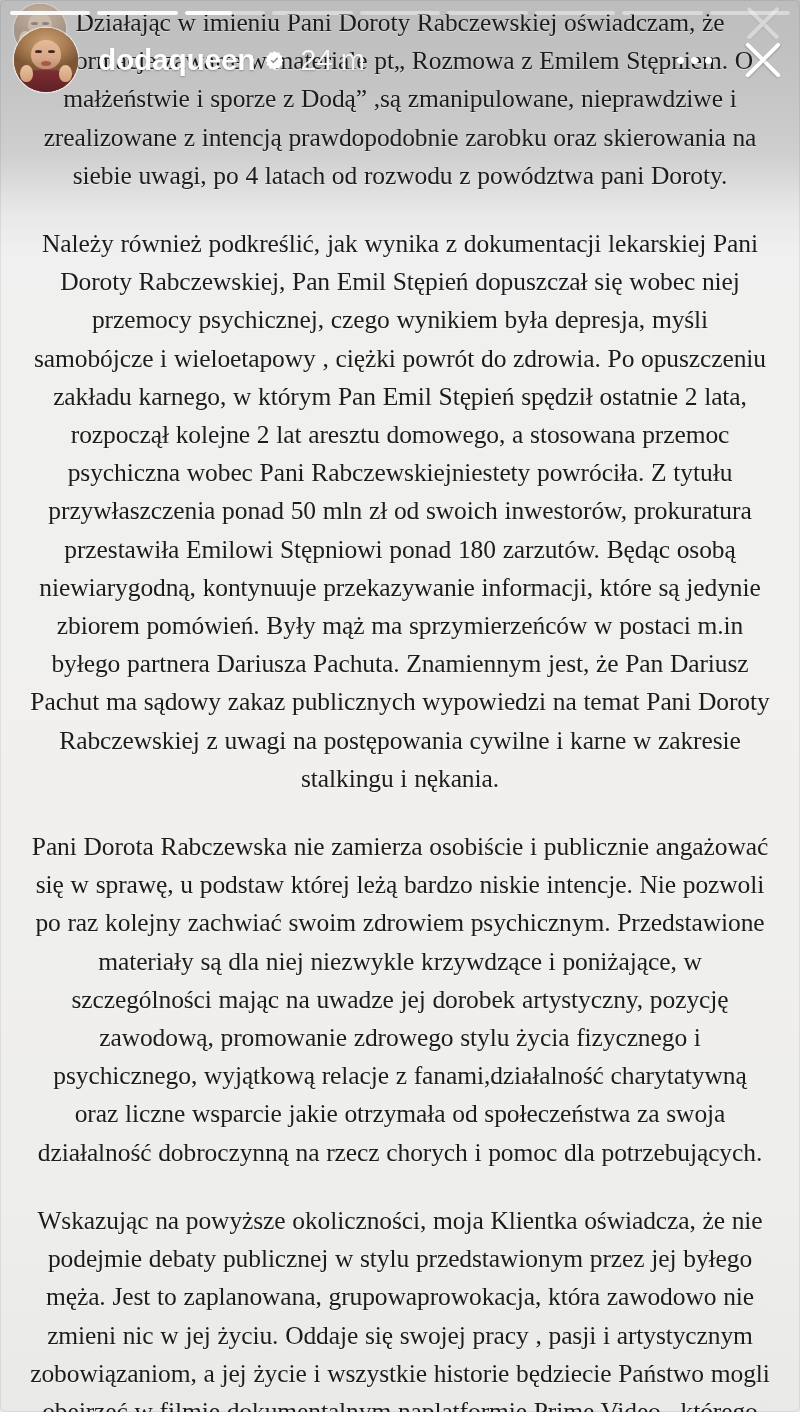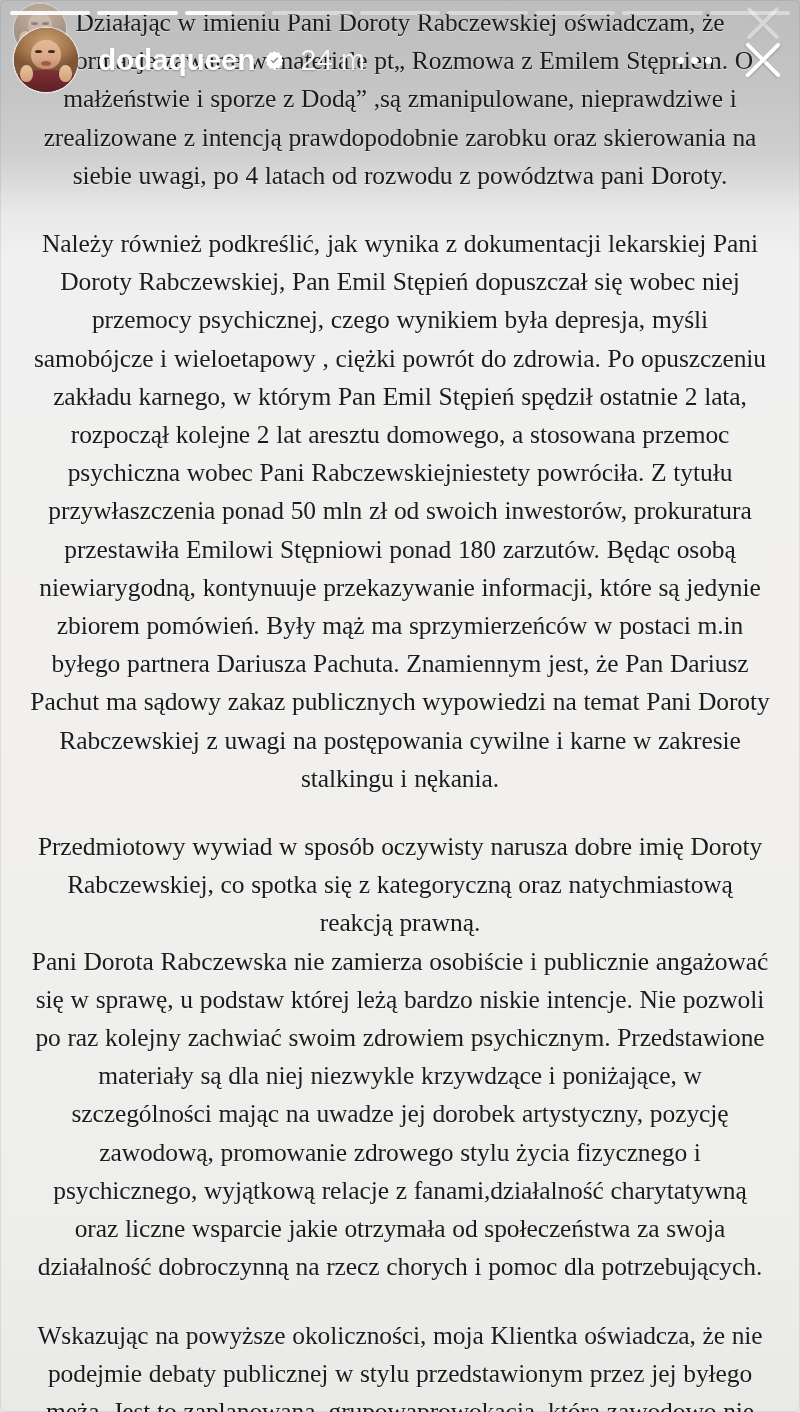--- a/index.html
+++ b/index.html
@@ -243,21 +243,20 @@
   }
 </style>
 </head>
 <body>
 
 <div id="story">
 
   <div class="story-body">
     <p class="para">Działając w imieniu Pani Doroty Rabczewskiej oświadczam, że informacje zawarte w materiale pt„ Rozmowa z Emilem Stępniem. O małżeństwie i sporze z Dodą” ,są zmanipulowane, nieprawdziwe i zrealizowane z intencją prawdopodobnie zarobku oraz skierowania na siebie uwagi, po 4 latach od rozwodu z powództwa pani Doroty.</p>
     <p class="para">Należy również podkreślić, jak wynika z dokumentacji lekarskiej Pani Doroty Rabczewskiej, Pan Emil Stępień dopuszczał się wobec niej przemocy psychicznej, czego wynikiem była depresja, myśli samobójcze i wieloetapowy , ciężki powrót do zdrowia. Po opuszczeniu zakładu karnego, w którym Pan Emil Stępień spędził ostatnie 2 lata, rozpoczął kolejne 2 lat aresztu domowego, a stosowana przemoc psychiczna wobec Pani Rabczewskiejniestety powróciła.  Z tytułu przywłaszczenia ponad 50 mln zł od swoich inwestorów, prokuratura przestawiła Emilowi Stępniowi ponad 180 zarzutów. Będąc osobą niewiarygodną, kontynuuje przekazywanie informacji, które są jedynie zbiorem pomówień. Były mąż ma sprzymierzeńców w postaci m.in byłego partnera Dariusza Pachuta. Znamiennym jest, że Pan Dariusz Pachut ma sądowy zakaz publicznych wypowiedzi na temat Pani Doroty Rabczewskiej z uwagi na postępowania cywilne i karne w zakresie stalkingu i nękania.</p>
-    <p class="para tight">Przedmiotowy wywiad w sposób oczywisty narusza dobre imię Doroty Rabczewskiej, co spotka się z kategoryczną oraz natychmiastową reakcją prawną.</p>
     <p class="para tight">Pani Dorota Rabczewska nie zamierza osobiście i publicznie angażować się w sprawę, u podstaw której leżą bardzo niskie intencje. Nie pozwoli po raz kolejny zachwiać swoim zdrowiem psychicznym. Przedstawione materiały są dla niej niezwykle krzywdzące i poniżające, w szczególności mając na uwadze jej dorobek artystyczny, pozycję zawodową, promowanie zdrowego stylu życia fizycznego i psychicznego, wyjątkową relacje z fanami,działalność charytatywną oraz liczne wsparcie jakie otrzymała od społeczeństwa za swoja działalność dobroczynną na rzecz chorych i pomoc dla potrzebujących.</p>
     <p class="para">Wskazując na powyższe okoliczności, moja Klientka oświadcza, że nie podejmie debaty publicznej w stylu przedstawionym przez jej byłego męża. Jest  to zaplanowana, grupowaprowokacja, która zawodowo nie zmieni  nic w jej życiu. Oddaje się swojej pracy , pasji i artystycznym zobowiązaniom, a jej  życie i wszystkie historie będziecie Państwo mogli obejrzeć w filmie dokumentalnym naplatformie Prime Video , którego premiera jeszcze w tym roku.</p>
   </div>
 
   <div class="progress-wrap" id="progress-wrap">
       <div class="progress-seg done"></div>
       <div class="progress-seg done"></div>
       <div class="progress-seg active">
         <i style="width: 58%;"></i>
       </div>

